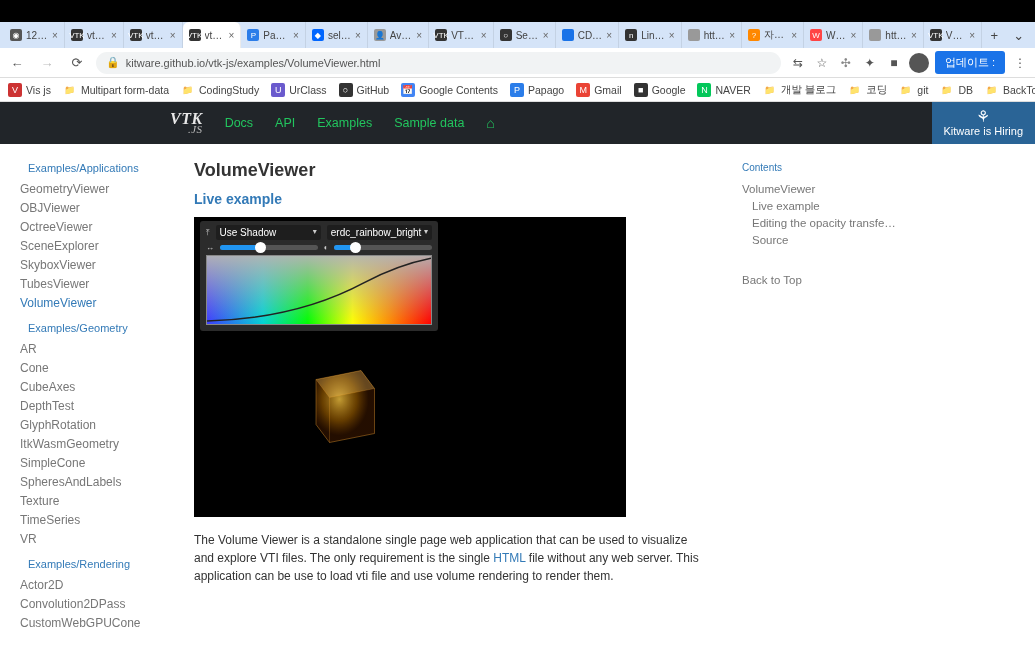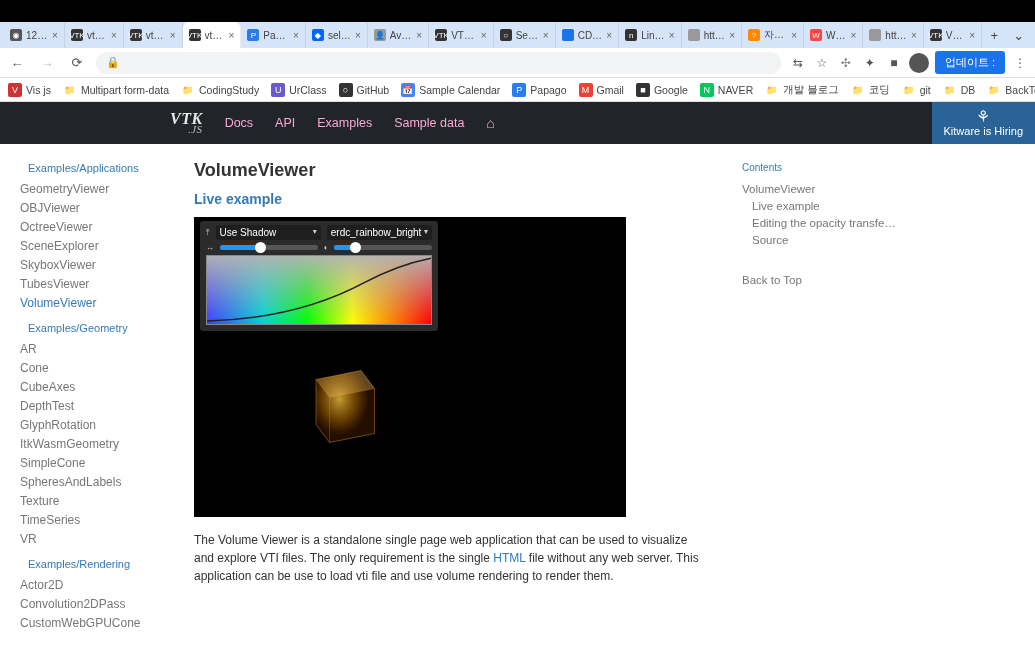--- a/index.html
+++ b/index.html
@@ -30,21 +30,21 @@
     .bookmark { display:flex; align-items:center; gap:4px; white-space:nowrap; cursor:pointer; }
     .bm-icon { width:14px; height:14px; display:flex; align-items:center; justify-content:center; border-radius:2px; font-size:9px; }
     .bm-folder { color:#6e6e6e; }
 
     .page { display:flex; flex-direction:column; height: calc(667px - 22px - 26px - 30px - 24px - 42px); background:#fff; }
     
     .site-header { height:42px; background:#212529; display:flex; align-items:center; padding:0 0 0 170px; position:relative; }
     .logo { display:flex; flex-direction:column; color:#fff; font-family: Georgia, serif; line-height:0.85; letter-spacing:0.5px; margin-right:22px; }
     .logo-top { font-size:16px; font-weight:bold; font-style:italic; color:#e8e8e8; }
     .logo-bot { font-size:11px; font-style:italic; color:#bbb; text-align:right; }
-    .nav-link { color:#f9a8d4; font-size:12.5px; margin-right:22px; cursor:pointer; }
+    .nav-link { color:#22c55e; font-size:12.5px; margin-right:22px; cursor:pointer; }
     .hiring-box { position:absolute; right:0; top:0; height:42px; background:#2a6496; color:#fff; display:flex; flex-direction:column; align-items:center; justify-content:center; padding:0 12px; font-size:11px; }
     .hiring-icon { font-size:16px; line-height:1; }
 
     .doc-body { display:flex; flex:1; overflow:hidden; }
     .left-sidebar { width:170px; padding:18px 0 0 20px; overflow-y:auto; }
     .sidebar-heading { color:#337ab7; font-size:11px; margin:12px 8px 8px; cursor:pointer; }
     .sidebar-heading:first-child { margin-top:0; }
     .sidebar-item { color:#777; font-size:12px; margin-bottom:5px; cursor:pointer; }
     .sidebar-item.active { color:#337ab7; }
 
@@ -167,20 +167,21 @@
       <div class="newtab">+</div>
       <div class="tabs-dropdown">⌄</div>
     </div>
 
   <div class="toolbar">
     <div class="nav-btn">←</div>
     <div class="nav-btn" style="opacity:.4">→</div>
     <div class="nav-btn">⟳</div>
     <div class="url-bar">
       <span class="url-secure">🔒</span>
+      <span>kitware.github.io/vtk-js/examples/VolumeViewer.html</span>
     </div>
     <div class="toolbar-right">
       <span class="ticon">⇆</span>
       <span class="ticon">☆</span>
       <span class="ticon" style="color:#888">✣</span>
       <span class="ticon">✦</span>
       <span class="ticon">■</span>
       <div class="profile-circle"></div>
       <div class="update-btn">업데이트 :</div>
       <span class="ticon">⋮</span>
@@ -203,21 +204,21 @@
       <div class="bookmark">
         <span class="bm-icon" style="background:#6a5acd;color:#fff">U</span>
         <span>UrClass</span>
       </div>
       <div class="bookmark">
         <span class="bm-icon" style="background:#333;color:#fff">○</span>
         <span>GitHub</span>
       </div>
       <div class="bookmark">
         <span class="bm-icon" style="background:#4285f4;color:#fff">📅</span>
-        <span>Sample Calendar</span>
+        <span>Google Contents</span>
       </div>
       <div class="bookmark">
         <span class="bm-icon" style="background:#2b7de9;color:#fff">P</span>
         <span>Papago</span>
       </div>
       <div class="bookmark">
         <span class="bm-icon" style="background:#ea4335;color:#fff">M</span>
         <span>Gmail</span>
       </div>
       <div class="bookmark">

